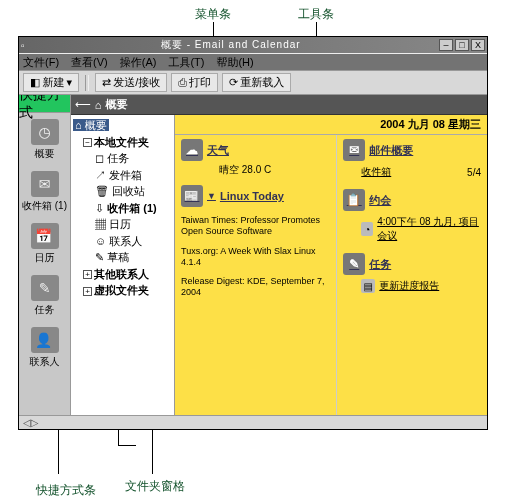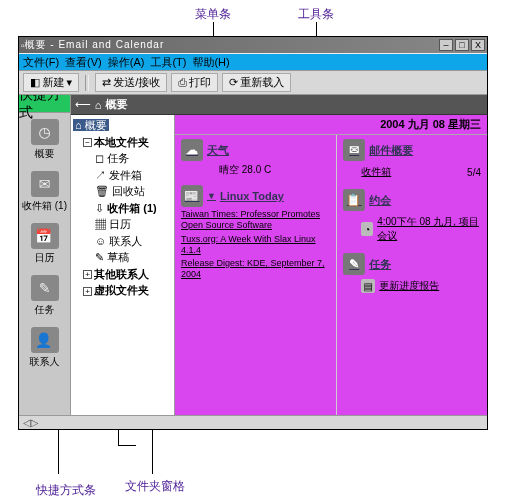--- a/index.html
+++ b/index.html
@@ -1,49 +1,49 @@
 <!DOCTYPE html>
 <html><head>
 <meta charset="utf-8">
 <style>
   * { margin: 0; padding: 0; box-sizing: border-box; }
   body { font-family: "SimSun", "Songti", sans-serif; font-size: 11px; background: #fff; }
   .wrapper { position: relative; width: 505px; height: 500px; }
   
   
-  .annot { position: absolute; font-size: 12px; color: #4c1d95; }
+  .annot { position: absolute; font-size: 12px; color: #14532d; }
   .annot-line { position: absolute; background: #000; }
   
   .window {
     position: absolute;
     left: 18px; top: 36px;
     width: 470px; height: 394px;
     border: 1px solid #000;
     background: #d8d8d8;
     display: flex; flex-direction: column;
   }
   .titlebar {
     height: 16px;
     background: linear-gradient(to right, #666, #888);
     color: #fff;
     display: flex; align-items: center; justify-content: space-between;
     padding: 0 2px;
     font-size: 10px;
   }
-  .titlebar .title { flex: 1; text-align: left; letter-spacing: 1px; }
+  .titlebar .title { flex: 1; text-align: center; letter-spacing: 1px; }
   .titlebar .wbtn {
     width: 14px; height: 12px;
     display: inline-flex; align-items: center; justify-content: center;
     border: 1px solid #555; background: #ccc; color: #000; margin-left: 2px;
     font-size: 9px; line-height: 1;
   }
   .menubar {
-    height: 18px; background: #0ea5e9;
+    height: 18px; background: #737373;
     border-top: 1px solid #eee; border-bottom: 1px solid #999;
-    display: flex; align-items: center; padding: 0 4px; gap: 6px;
+    display: flex; align-items: center; padding: 0 4px; gap: 12px;
   }
   .menubar span { font-size: 11px; }
   .toolbar {
     height: 24px; background: #d8d8d8;
     border-bottom: 1px solid #999;
     display: flex; align-items: center; padding: 0 4px; gap: 4px;
   }
   .tbtn {
     border: 1px solid #aaa; background: #e8e8e8;
     padding: 1px 6px; font-size: 11px;
@@ -93,32 +93,32 @@
   }
   .folder-title .close { margin-left:auto; font-size:11px; font-weight: bold;}
   .tree { padding: 2px 2px; font-size: 11px; line-height: 1.5; }
   .tree .row { white-space: nowrap; }
   .tree .sel { background: #3a5a8a; color:#fff; padding:0 2px; }
   .tree .ind1 { padding-left: 10px; }
   .tree .ind2 { padding-left: 22px; }
   .tree .exp { display:inline-block; width:9px; height:9px; border:1px solid #555; font-size:8px; line-height:8px; text-align:center; margin-right:2px; vertical-align:middle;}
   
   .content-pane {
-    flex:1; background:#d946ef; display:flex; flex-direction:column; overflow:hidden;
+    flex:1; background:#fde047; display:flex; flex-direction:column; overflow:hidden;
   }
   .date-row { text-align:right; padding:2px 6px; font-size:11px; font-weight:bold; border-bottom:1px solid #aaa;}
   .cols { flex:1; display:flex; overflow:hidden;}
   .colL { width: 52%; padding:4px 6px; overflow:hidden; border-right:1px solid #ccc; font-size:10px;}
   .colR { flex:1; padding:4px 6px; font-size:10px;}
   
   .section { margin-bottom: 8px; }
   .sec-title { display:flex; align-items:center; gap:4px; font-size:11px; font-weight:bold; text-decoration:underline; color:#335; margin-bottom:2px;}
   .big-icon { width:22px; height:22px; background:#777; border-radius:3px; color:#fff; display:inline-flex; align-items:center; justify-content:center; font-size:12px;}
   .small-icon { width:14px; height:14px; background:#bbb; display:inline-flex; align-items:center; justify-content:center; font-size:10px; border-radius:2px;}
-  .feed-item { margin:2px 0 2px 0; font-size:9px; line-height:1.25;text-decoration:underline;}
+  .feed-item { margin:8px 0 2px 0; font-size:9px; line-height:1.25;}
   .drop { font-size:9px; margin-left:0;}
   .sum-row { display:flex; align-items:center; gap:4px; padding:2px 0 2px 18px; font-size:10px;}
   .sum-row .count { margin-left:auto; }
   
   .status { height: 14px; background:#d8d8d8; border-top:1px solid #999; display:flex; align-items:center; padding:0 4px;}
   .grip { font-size:10px; color:#555;}
 </style>
 </head>
 <body>
 

